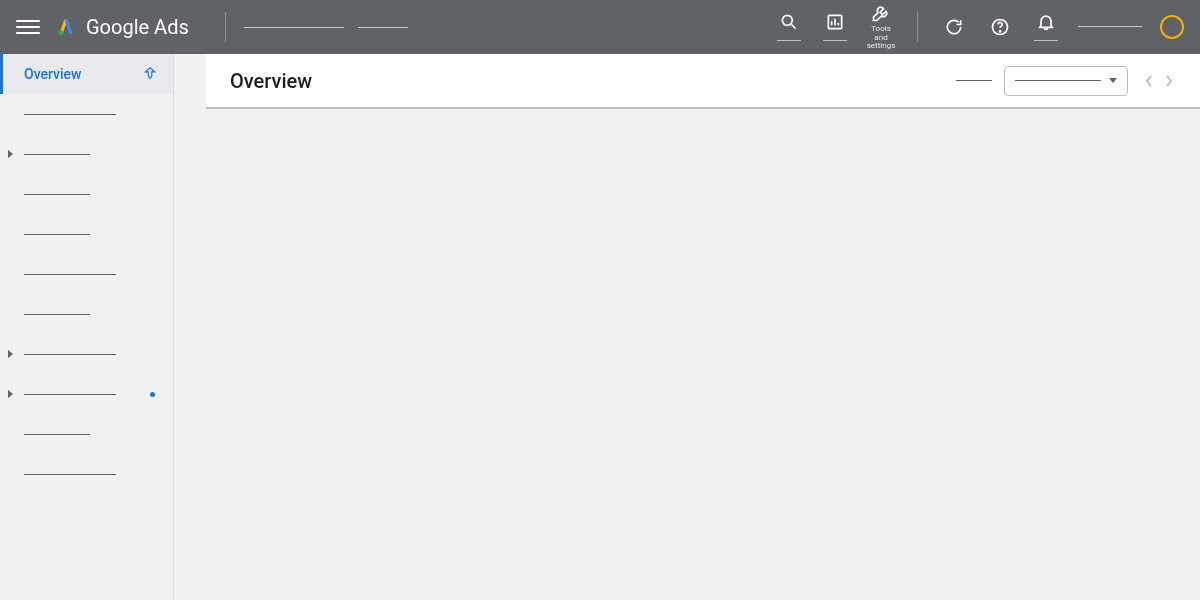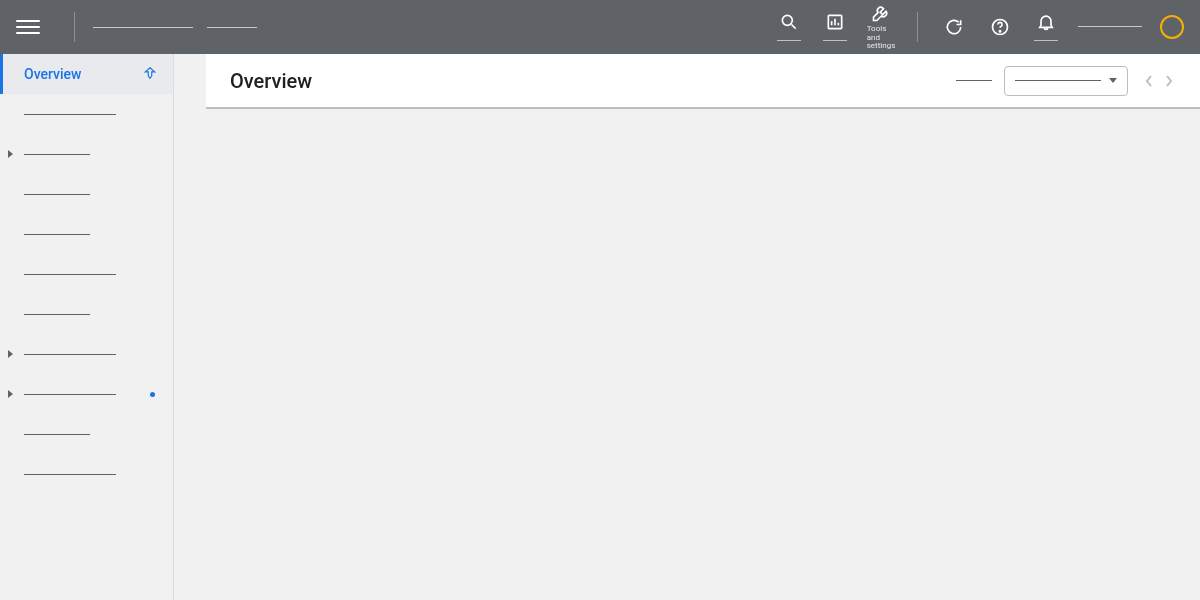--- a/index.html
+++ b/index.html
@@ -32,21 +32,21 @@
     .header-left-lines { display: flex; align-items: center; gap: 14px; }
     .header-left-lines .hline:first-child { width: 100px; }
     .header-left-lines .hline:last-child { width: 50px; }
     
     .header-spacer { flex: 1; }
     
     .header-icons { display: flex; align-items: center; gap: 18px; }
     .hicon { width: 28px; display: flex; flex-direction: column; align-items: center; cursor: pointer; }
     .hicon svg { width: 20px; height: 20px; }
     .hicon.with-label { justify-content: flex-start; }
-    .hicon-label { font-size: 8px; line-height: 1.05; color: rgba(255,255,255,0.85); margin-top: 2px; }
+    .hicon-label { font-size: 8px; line-height: 1.05; text-align: center; color: rgba(255,255,255,0.85); margin-top: 2px; }
     .hicon-subline { width: 24px; height: 1px; background: rgba(255,255,255,0.6); margin-top: 8px; }
     
     .header-right-line { width: 64px; }
     .avatar-ring { width: 24px; height: 24px; border-radius: 50%; border: 2px solid #f6b100; cursor: pointer; }
 
     .layout { display: flex; height: calc(600px - 54px); gap: 32px; }
     
     .sidebar { width: 174px; background: #f1f1f1; border-right: 1px solid #dadce0; overflow-y: auto; }
     .side-item {
       display: flex; align-items: center; height: 40px; padding: 0 16px 0 24px;
@@ -86,20 +86,30 @@
     .content-area { padding: 0; }
   </style>
 </head>
 <body>
 
 <div class="header">
   <div class="menu-icon">
     <span></span>
       <span></span>
       <span></span>
+  </div>
+  <div class="logo-block">
+    <div class="logo-A">
+      <svg viewBox="0 0 24 24" width="20" height="22">
+        <path d="M10 3 L4 20 L8 20 L14 3 Z" fill="#fabd04"></path>
+        <path d="M10 3 L14 3 L20 20 L16 20 Z" fill="#4285f4"></path>
+        <circle cx="6" cy="19" r="3" fill="#34a853"></circle>
+      </svg>
+    </div>
+    <span class="brand-text">Google Ads</span>
   </div>
   <div class="vdiv"></div>
   <div class="header-left-lines">
     <span class="hline"></span>
     <span class="hline"></span>
   </div>
   <div class="header-spacer"></div>
   <div class="header-icons">
     <div class="hicon">
       <svg viewBox="0 0 24 24" fill="none" stroke="#fff" stroke-width="2">

